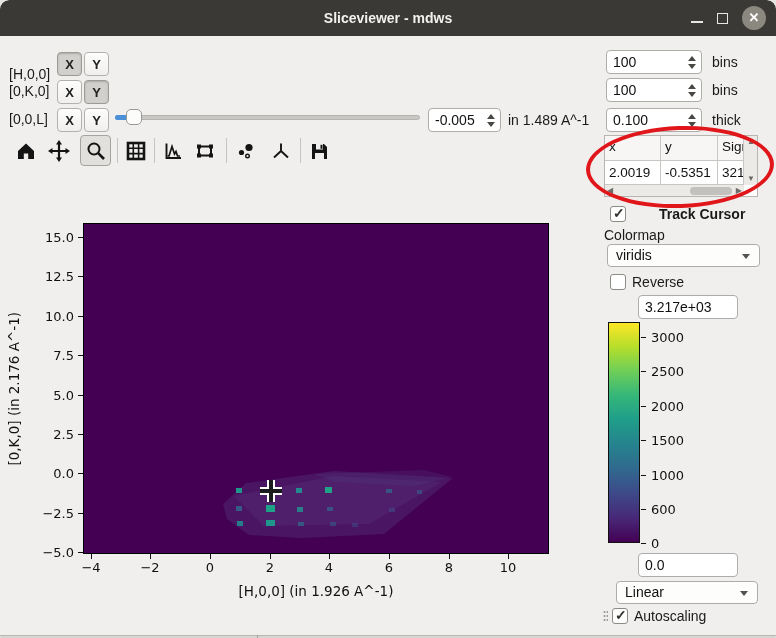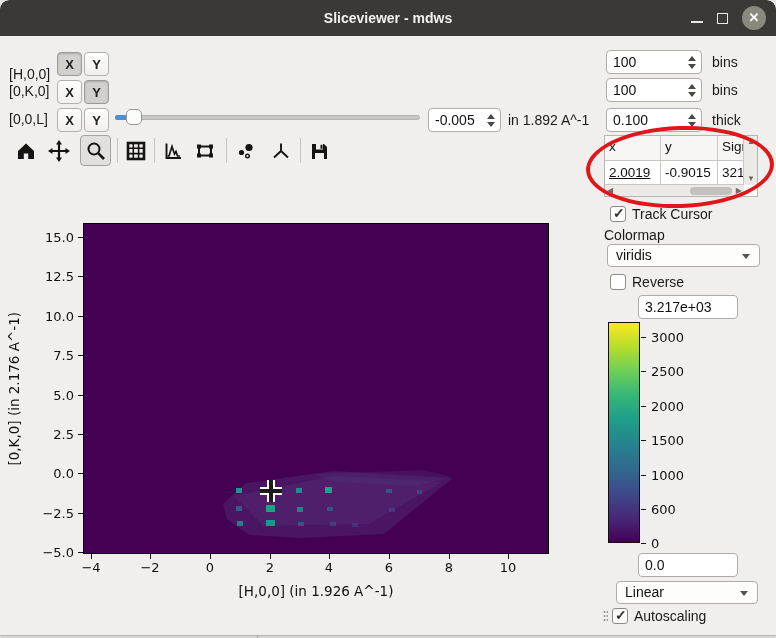--- a/index.html
+++ b/index.html
@@ -115,21 +115,21 @@
 
     <div class="slider-track"></div>
     <div class="slider-fill"></div>
     <div class="slider-handle"></div>
 
     <input class="field spin" style="left: 428px; top: 72px; width: 73px;" readonly="" value="-0.005">
     <div class="spinarrows" style="left:483px; top:72px;">
         <div class="up"></div>
         <div class="dn"></div>
       </div>
-    <div class="lbl" style="left:508px; top:76px;">in 1.892 A^-1</div>
+    <div class="lbl" style="left:508px; top:76px;">in 1.489 A^-1</div>
 
     <input class="field spin" style="left: 606px; top: 14px; width: 96px;" readonly="" value="100">
     <div class="spinarrows" style="left:684px; top:14px;">
         <div class="up"></div>
         <div class="dn"></div>
       </div>
     <div class="lbl" style="left:712px; top:18px;">bins</div>
 
     <input class="field spin" style="left: 606px; top: 42px; width: 96px;" readonly="" value="100">
     <div class="spinarrows" style="left:684px; top:42px;">
@@ -239,39 +239,39 @@
         </span>
     </div>
 
     <div class="ctable">
       <div class="hrow">
         <div class="cell" style="width:56px;">x</div>
         <div class="cell" style="width:57px;">y</div>
         <div class="cell" style="width:26px; border-right:none;">Sign</div>
       </div>
       <div class="drow">
-        <div class="cell" style="width:56px;text-decoration:underline;">2.0019</div>
-        <div class="cell" style="width:57px;">-0.9015</div>
+        <div class="cell" style="width:56px;">2.0019</div>
+        <div class="cell" style="width:57px;">-0.5351</div>
         <div class="cell" style="width:26px; border-right:none;">321</div>
       </div>
       <div class="vscroll">
         <div class="sarrow" style="left:3px; top:2px;">▲</div>
         <div class="sarrow" style="left:3px; bottom:2px;">▼</div>
       </div>
       <div class="hscroll">
         <div class="sarrow" style="left:2px; top:2px;">◀</div>
         <div class="sarrow" style="right:2px; top:2px;">▶</div>
         <div class="hthumb"></div>
       </div>
     </div>
 
     <div class="red-ellipse"></div>
 
     <div class="cb checked" style="left:610px; top:170px;"></div>
-    <div class="lbl" style="left:632px; top:170px;">Track Cursor</div>
+    <div class="lbl" style="left:659px; top:170px;font-weight:bold;">Track Cursor</div>
 
     <div class="lbl" style="left:604px; top:191px;">Colormap</div>
     <div class="combo" style="left:607px; top:208px; width:153px;">
       <span>viridis</span>
       <span class="arrow"></span>
     </div>
 
     <div class="cb" style="left:610px; top:238px;"></div>
     <div class="lbl" style="left:632px; top:238px;">Reverse</div>
 

